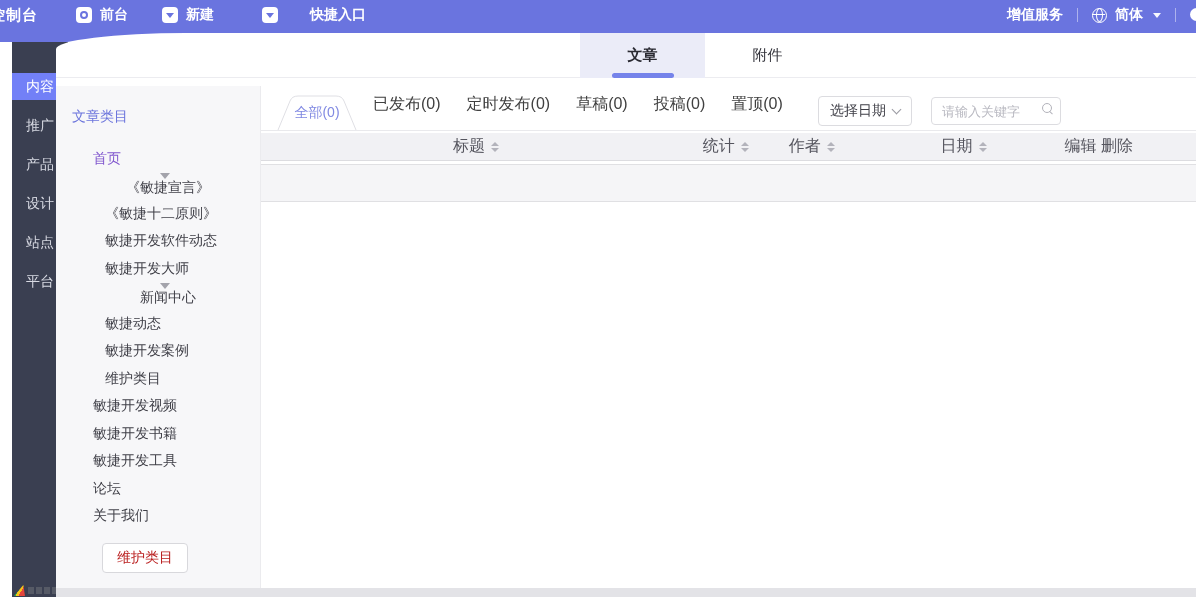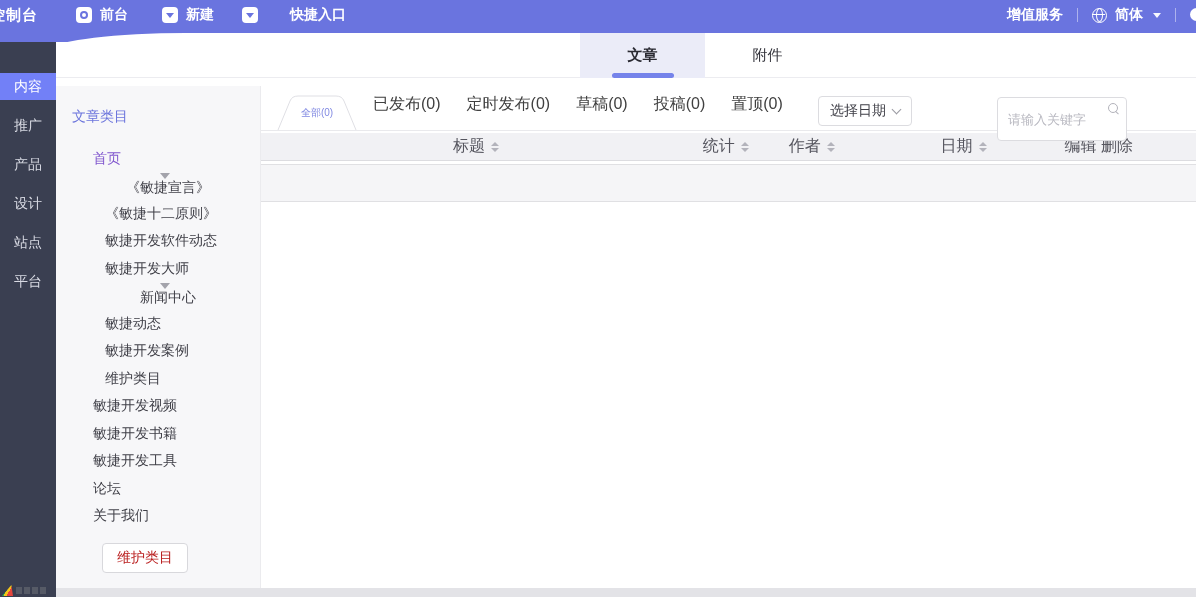--- a/index.html
+++ b/index.html
@@ -4,38 +4,38 @@
 <style>
   * { margin:0; padding:0; box-sizing:border-box; }
   html,body { width:1196px; height:597px; overflow:hidden;
     font-family:"Liberation Sans","DejaVu Sans",sans-serif; background:#fff; }
 
   
   .topbar { position:absolute; left:0; top:0; width:1196px; height:42px; background:#6a74df; z-index:1; }
   .topbar-inner { display:flex; align-items:center; height:30px; color:#fff; }
   .brand { font-size:15px; font-weight:bold; letter-spacing:1px; margin-left:-10px; white-space:nowrap; }
   .tb-item { display:flex; align-items:center; gap:8px; font-size:14px; font-weight:bold; cursor:pointer; }
-  .tb-item.m1 { margin-left:38px; } .tb-item.m2 { margin-left:34px; } .tb-item.m3 { margin-left:28px;gap:32px; }
+  .tb-item.m1 { margin-left:38px; } .tb-item.m2 { margin-left:34px; } .tb-item.m3 { margin-left:48px;gap:32px; }
   .sq-icon { width:16px; height:16px; background:#fff; border-radius:4px; position:relative; flex:0 0 auto; }
   .sq-icon .eye { position:absolute; left:4px; top:4px; width:8px; height:8px; border:2px solid #6a74df; border-radius:50%; }
   .sq-icon .tri { position:absolute; left:4px; top:6px; width:0; height:0;
     border-left:4px solid transparent; border-right:4px solid transparent; border-top:5px solid #6a74df; }
   .tb-right { margin-left:auto; display:flex; align-items:center; gap:14px; padding-right:0; }
   .tb-link { font-size:14px; font-weight:bold; cursor:pointer; }
   .tb-divider { width:1px; height:14px; background:rgba(255,255,255,.45); }
   .globe { width:15px; height:15px; border:1.5px solid #fff; border-radius:50%; position:relative; flex:0 0 auto; }
   .globe:before { content:""; position:absolute; left:3px; top:-1px; width:5px; height:12px; border:1px solid #fff; border-radius:50%; }
   .globe:after { content:""; position:absolute; left:-1px; top:5px; width:13px; height:1px; background:#fff; }
   .caret-down-white { width:0; height:0; border-left:4px solid transparent; border-right:4px solid transparent;
     border-top:5px solid rgba(255,255,255,.95); margin-left:2px; }
   .avatar-partial { width:14px; height:16px; position:relative; margin-right:-8px; }
   .avatar-partial:before { content:""; position:absolute; left:0; top:1px; width:13px; height:13px; background:#fff; border-radius:50%; }
 
   
-  .rail { position:absolute; left:0; top:42px; width:56px; height:555px; background:#3a3f51; z-index:2; }
+  .rail { position:absolute; left:12px; top:42px; width:56px; height:555px; background:#3a3f51; z-index:2; }
   .rail-items { padding-top:31px; }
   .rail-item { height:27px; margin-bottom:12px; display:flex; align-items:center; justify-content:center;
     font-size:14px; color:#d8dae3; cursor:pointer; }
   .rail-item.active { background:#7280f7; color:#fff; }
   .corner-badge { position:absolute; left:2px; bottom:1px; display:flex; align-items:center; gap:3px; }
   .badge-icon { width:11px; height:11px; clip-path:polygon(0 100%,100% 100%,85% 0); 
     background:linear-gradient(120deg,#2bb24c 0 45%,#f5c518 45% 62%,#e5453c 62%); }
   .badge-glyphs { display:flex; gap:2px; }
   .badge-glyphs i { width:6px; height:7px; background:#565a66; display:block; }
 
@@ -68,29 +68,29 @@
   .maintain-btn { margin:13px 0 0 30px; height:30px; padding:0 14px; background:#fff;
     border:1px solid #d8d8dc; border-radius:4px; font-size:14px; color:#b91c1c; cursor:pointer;
     font-family:inherit; }
 
   
   .list-panel { flex:1; background:#fff; position:relative; overflow:hidden; }
   .filter-row { position:relative; height:52px; border-bottom:1px solid #e9e9ec; display:flex; align-items:center; padding-left:16px; }
   .trap-tab { position:relative; width:80px; height:35px; align-self:flex-end; display:flex; align-items:center;
     justify-content:center; cursor:pointer; }
   .trap-tab svg { position:absolute; left:0; top:0; }
-  .trap-tab span { position:relative; font-size:10px; color:#8089e2; }
+  .trap-tab span { position:relative; font-size:14px; color:#8089e2; }
   .f-tab { font-size:16px; color:#404040; cursor:pointer; margin-left:26px; white-space:nowrap; }
   .f-tab.first { margin-left:16px; }
   .date-btn { position:absolute; left:557px; top:17px; height:30px; width:94px; background:#fff;
     border:1px solid #dcdce0; border-radius:4px; font-size:14px; color:#3e3e46; cursor:pointer;
     display:flex; align-items:center; justify-content:center; gap:7px; font-family:inherit; }
   .chev-down { width:7px; height:7px; border-right:1.5px solid #9a9aa2; border-bottom:1.5px solid #9a9aa2;
     transform:rotate(45deg); margin-top:-4px; }
-  .search-box { position:absolute; left:736px; top:18px; width:130px; height:44px; }
+  .search-box { position:absolute; left:670px; top:18px; width:130px; height:28px; }
   .search-box input { width:100%; height:100%; border:1px solid #dcdce0; border-radius:4px;
     padding:0 28px 0 10px; font-size:13px; color:#44444c; font-family:inherit; outline:none; background:#fff; }
   .search-box input::placeholder { color:#b9b9c1; }
   .mag-icon { position:absolute; right:9px; top:6px; width:10px; height:10px; cursor:pointer; }
   .mag-icon:before { content:""; position:absolute; left:0; top:0; width:8px; height:8px;
     border:1.3px solid #b3b3bb; border-radius:50%; }
   .mag-icon:after { content:""; position:absolute; left:8px; top:8px; width:4px; height:1.3px;
     background:#b3b3bb; transform:rotate(45deg); transform-origin:0 0; }
 
   

